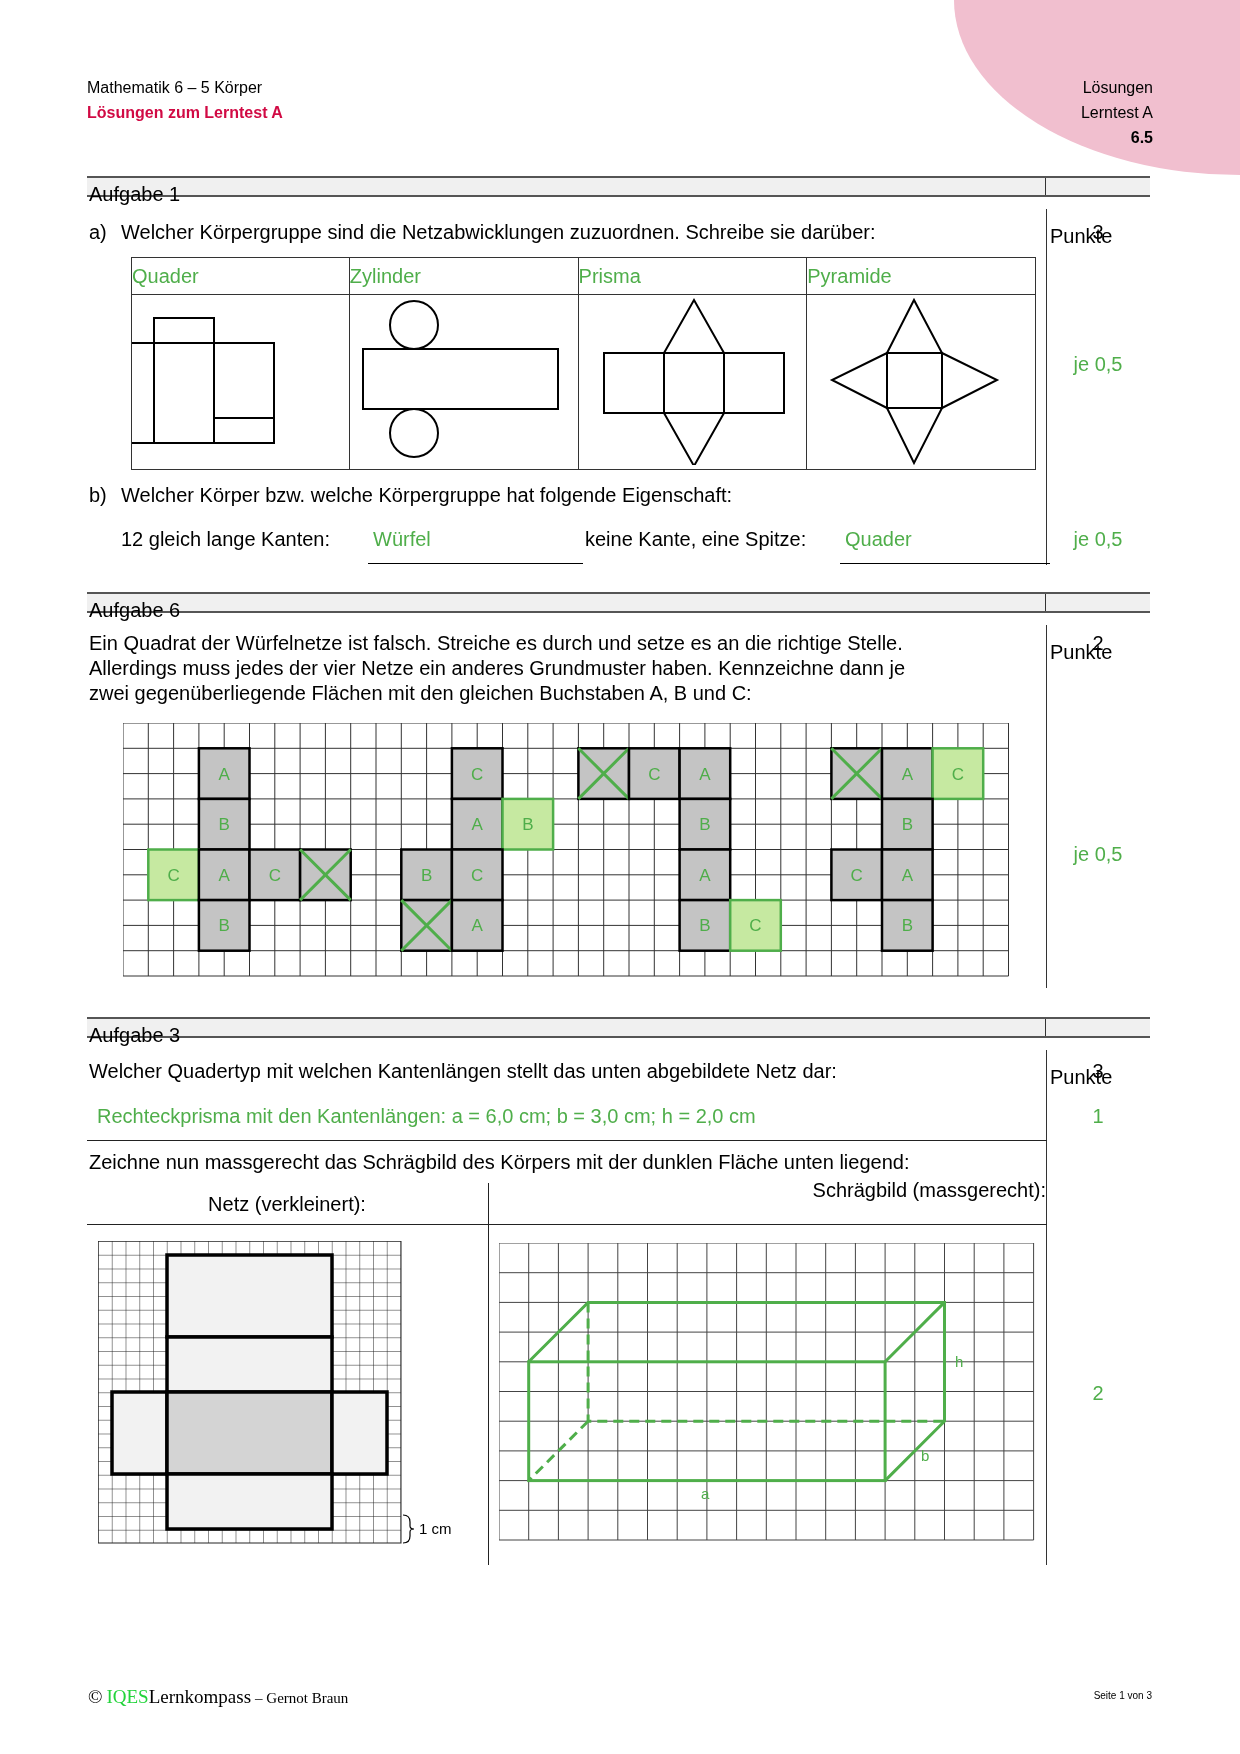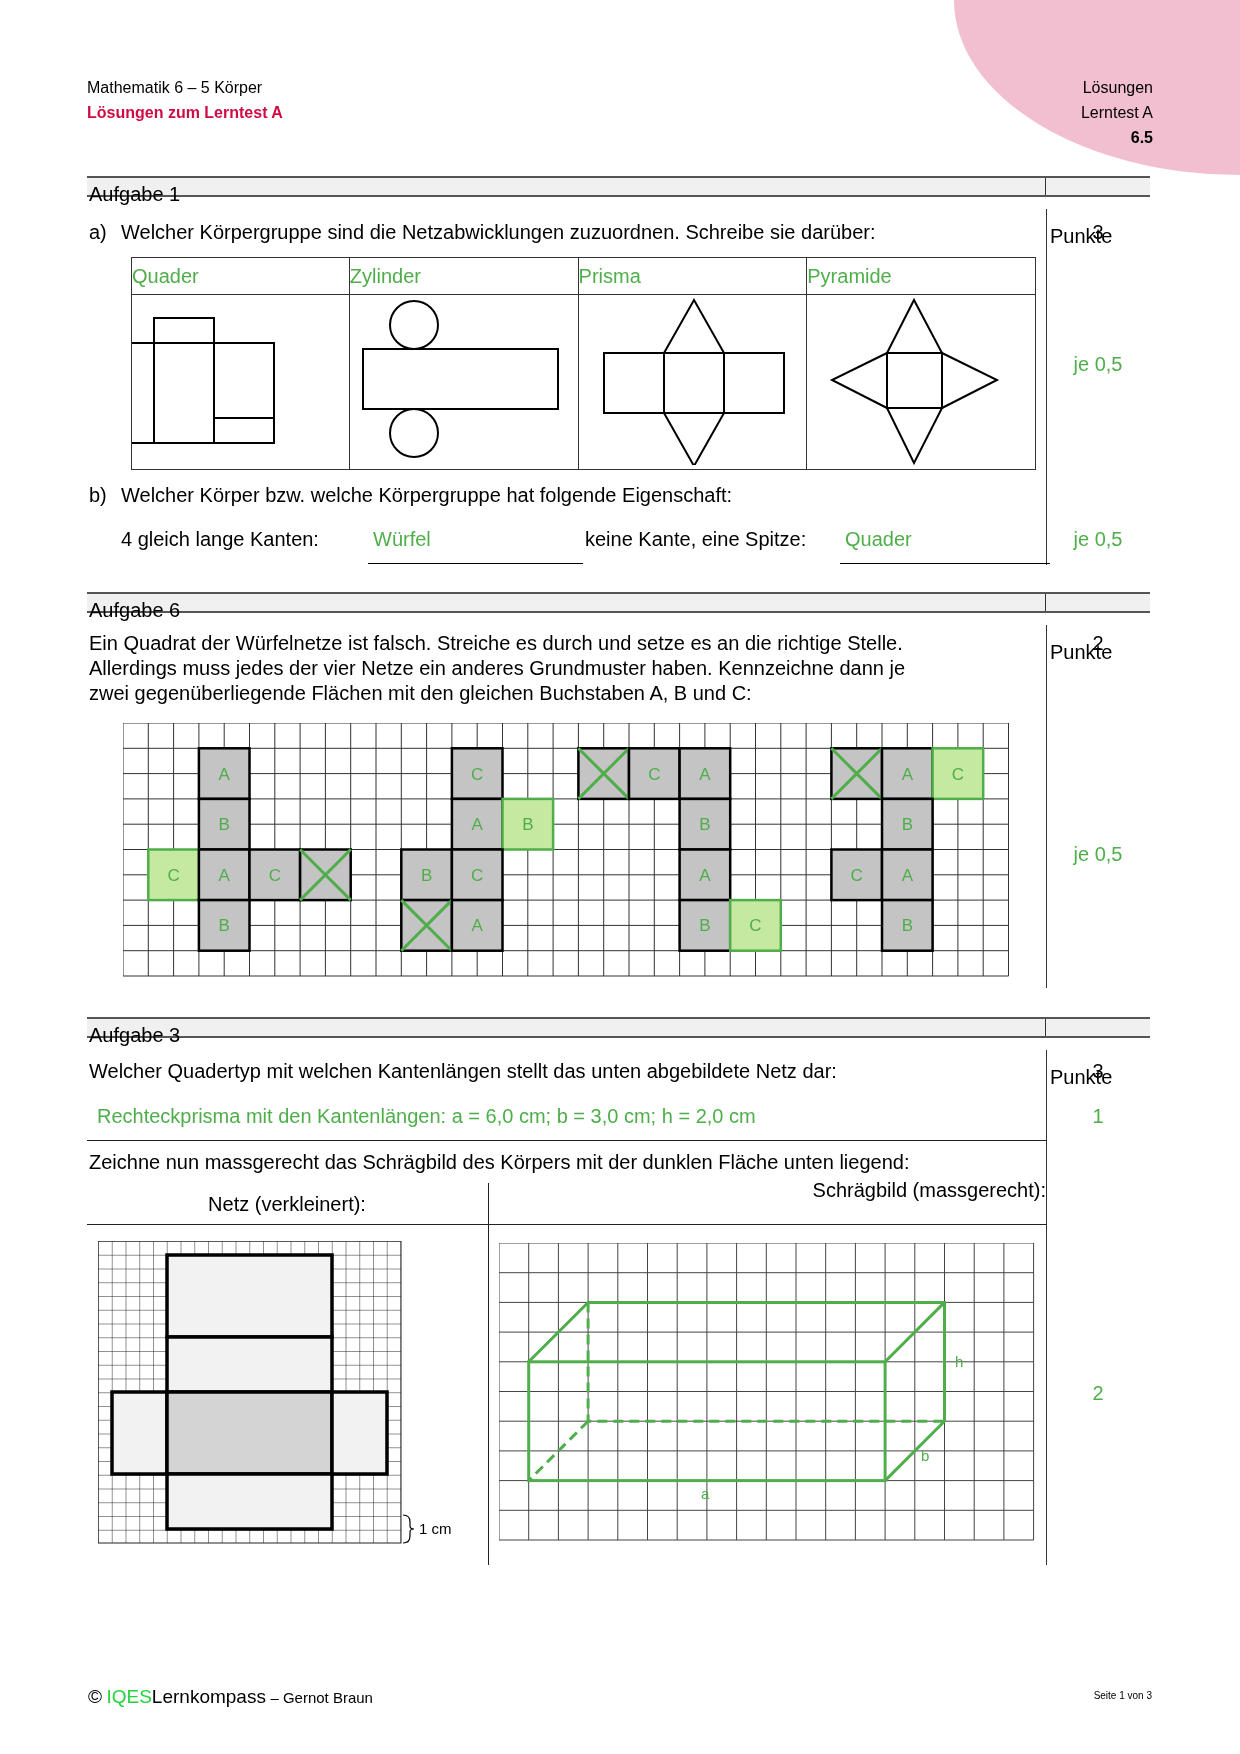--- a/index.html
+++ b/index.html
@@ -106,21 +106,21 @@
           <polygon points="135,58 190,85 135,113"></polygon>
         </g>
       </svg>
     </td>
   </tr>
 </tbody>
   </table>
 
 <div class="txt" style="left:89px; top:484px;">b)</div>
 <div class="txt" style="left:121px; top:484px;">Welcher Körper bzw. welche Körpergruppe hat folgende Eigenschaft:</div>
-<div class="txt" style="left:121px; top:528px;">4 gleich lange Kanten:</div>
+<div class="txt" style="left:121px; top:528px;">12 gleich lange Kanten:</div>
 <div class="txt green" style="left:373px; top:528px;">Würfel</div>
 <div class="uline" style="left:368px; top:563px; width:215px;"></div>
 <div class="txt" style="left:585px; top:528px;">keine Kante, eine Spitze:</div>
 <div class="txt green" style="left:845px; top:528px;">Quader</div>
 <div class="uline" style="left:840px; top:563px; width:210px;"></div>
 <div class="pts green" style="top:528px;">je 0,5</div>
 
 <div class="bar" style="top:592px;">
   <span class="t">Aufgabe 6</span>
   <span class="sep"></span>
@@ -331,18 +331,18 @@
     <polyline points="89.1,59.4 89.1,178.2 445.5,178.2" stroke-dasharray="10,6"></polyline>
     <line x1="89.1" y1="178.2" x2="29.7" y2="237.6" stroke-dasharray="10,6"></line>
   </g>
   <g font-family="Liberation Sans, sans-serif" font-size="15" fill="#4fae4a">
     <text x="202" y="256">a</text>
     <text x="422" y="218">b</text>
     <text x="456" y="124">h</text>
   </g>
 </svg>
 
-<div class="footer" style="left:88px;">
+<div class="footer" style="left:88px;font-family:Liberation Serif, serif;">
   <span style="font-size:19px">©</span>
   <span class="iqes" style="font-size:19px">IQES</span><span style="font-size:19px">Lernkompass</span>
   <span style="font-size:15px">– Gernot Braun</span>
 </div>
 <div class="footer" style="right:88px; top:1690px; font-size:10px;">Seite 1 von 3</div>
 
 </body></html>

